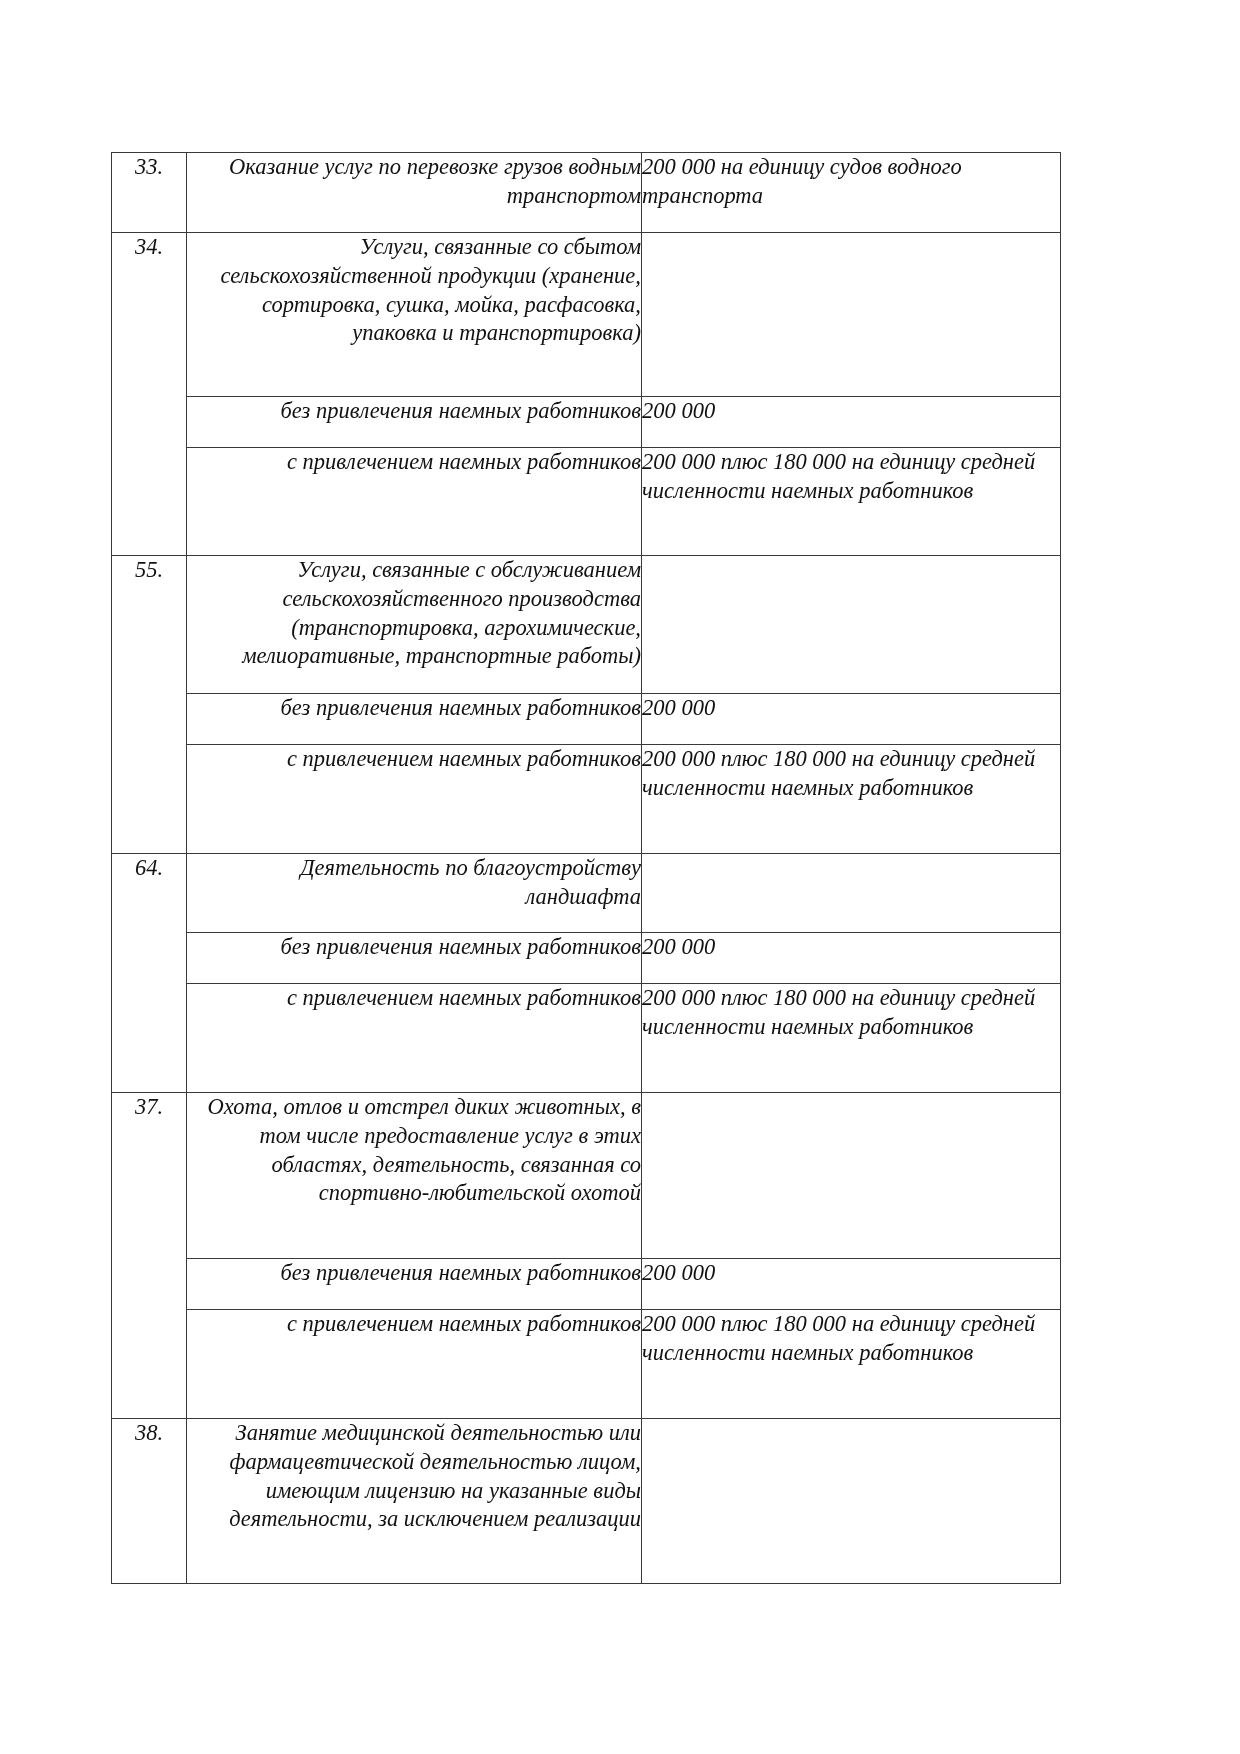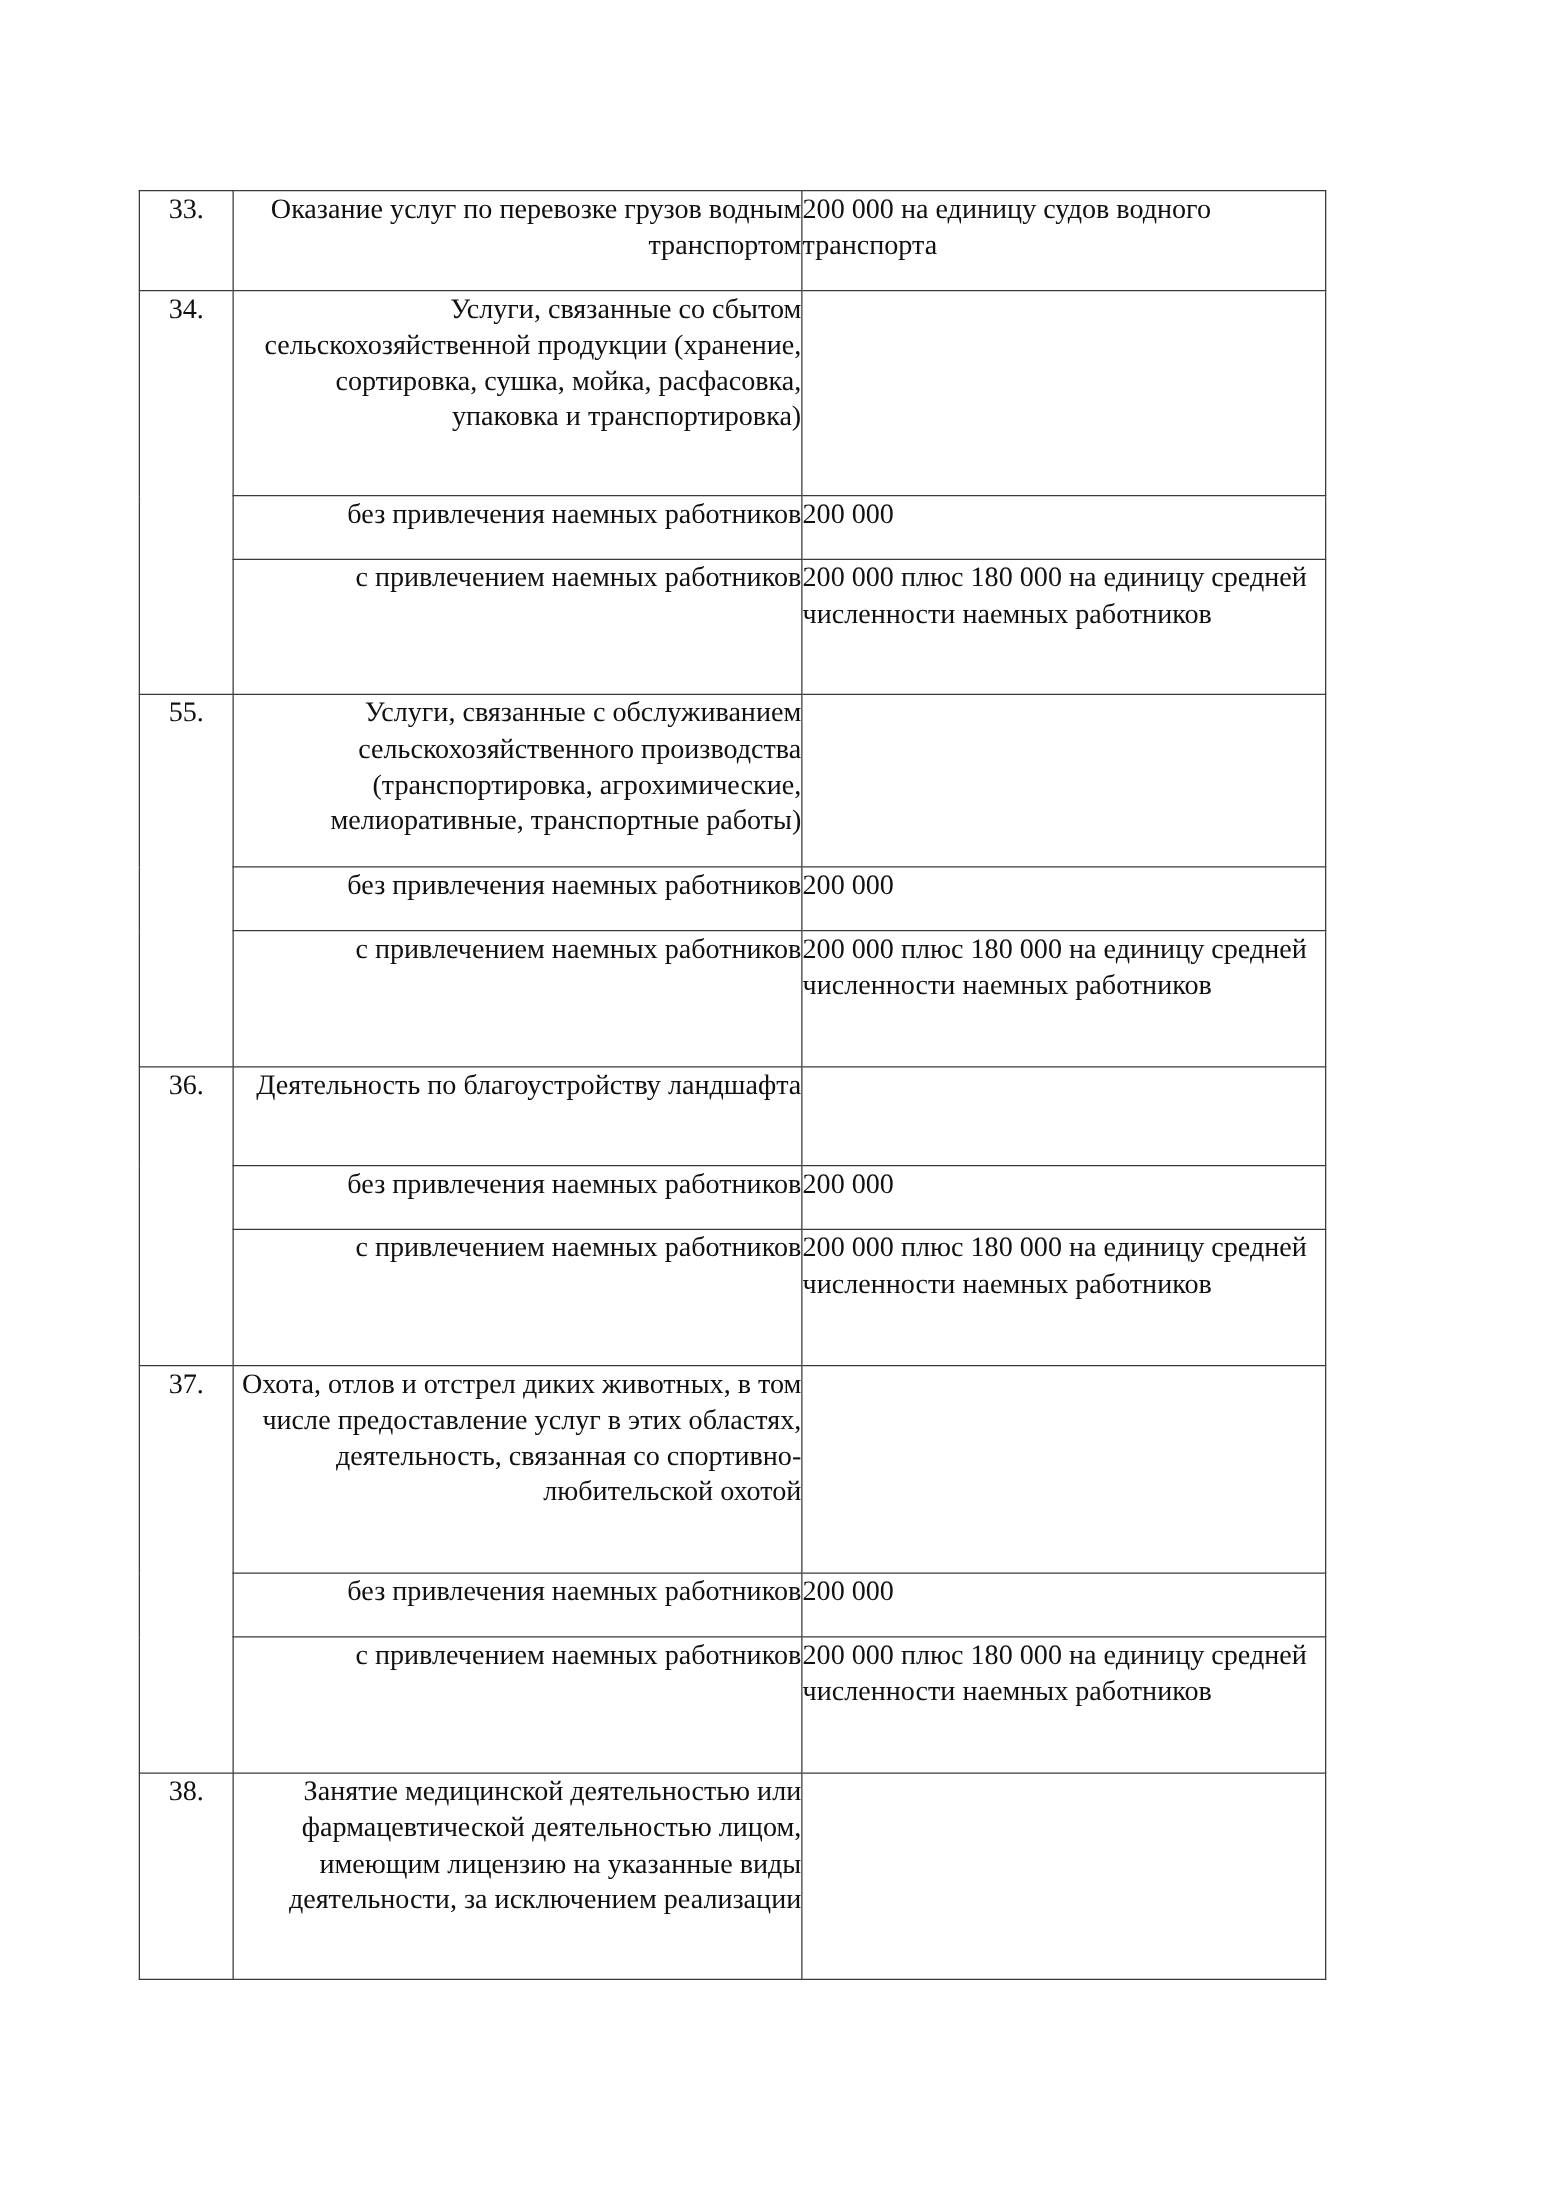--- a/index.html
+++ b/index.html
@@ -1,21 +1,21 @@
 <!DOCTYPE html>
 <html><head>
 <meta charset="utf-8">
 <style>
   html, body { margin: 0; padding: 0; background: #ffffff; }
   body { width: 1240px; height: 1754px; position: relative; overflow: hidden;
          font-family: "Liberation Serif", "DejaVu Serif", serif; color: #111; }
   .tbl { position: absolute; left: 111px; top: 152px; width: 949px;
          border-collapse: collapse; table-layout: fixed; }
   .tbl td { border: 1.5px solid #3a3a3a; vertical-align: top; padding: 0;
-            font-size: 22.5px; line-height: 28.8px; }
+            font-size: 22.5px; line-height: 28.8px; font-style: italic; }
   .cell { padding: 10px 8px 8px 8px; text-align: right; }
   .val { text-align: left; padding: 10px 8px 8px 8px; }
   .num { padding-top: 10px; text-align: center; }
 </style>
 </head>
 <body>
 
 <table class="tbl">
   <colgroup>
     <col style="width:75px">
@@ -52,21 +52,21 @@
     <tr style="height:51px">
       <td class="cell">без привлечения наемных работников</td>
       <td class="val">200 000</td>
     </tr>
     <tr style="height:109px">
       <td class="cell">с привлечением наемных работников</td>
       <td class="val">200 000 плюс 180 000 на единицу средней численности наемных работников</td>
     </tr>
 
     <tr style="height:79px">
-      <td class="num" rowspan="3">36.</td>
+      <td class="num" rowspan="3">64.</td>
       <td class="cell">Деятельность по благоустройству ландшафта</td>
       <td class="val"></td>
     </tr>
     <tr style="height:51px">
       <td class="cell">без привлечения наемных работников</td>
       <td class="val">200 000</td>
     </tr>
     <tr style="height:109px">
       <td class="cell">с привлечением наемных работников</td>
       <td class="val">200 000 плюс 180 000 на единицу средней численности наемных работников</td>

